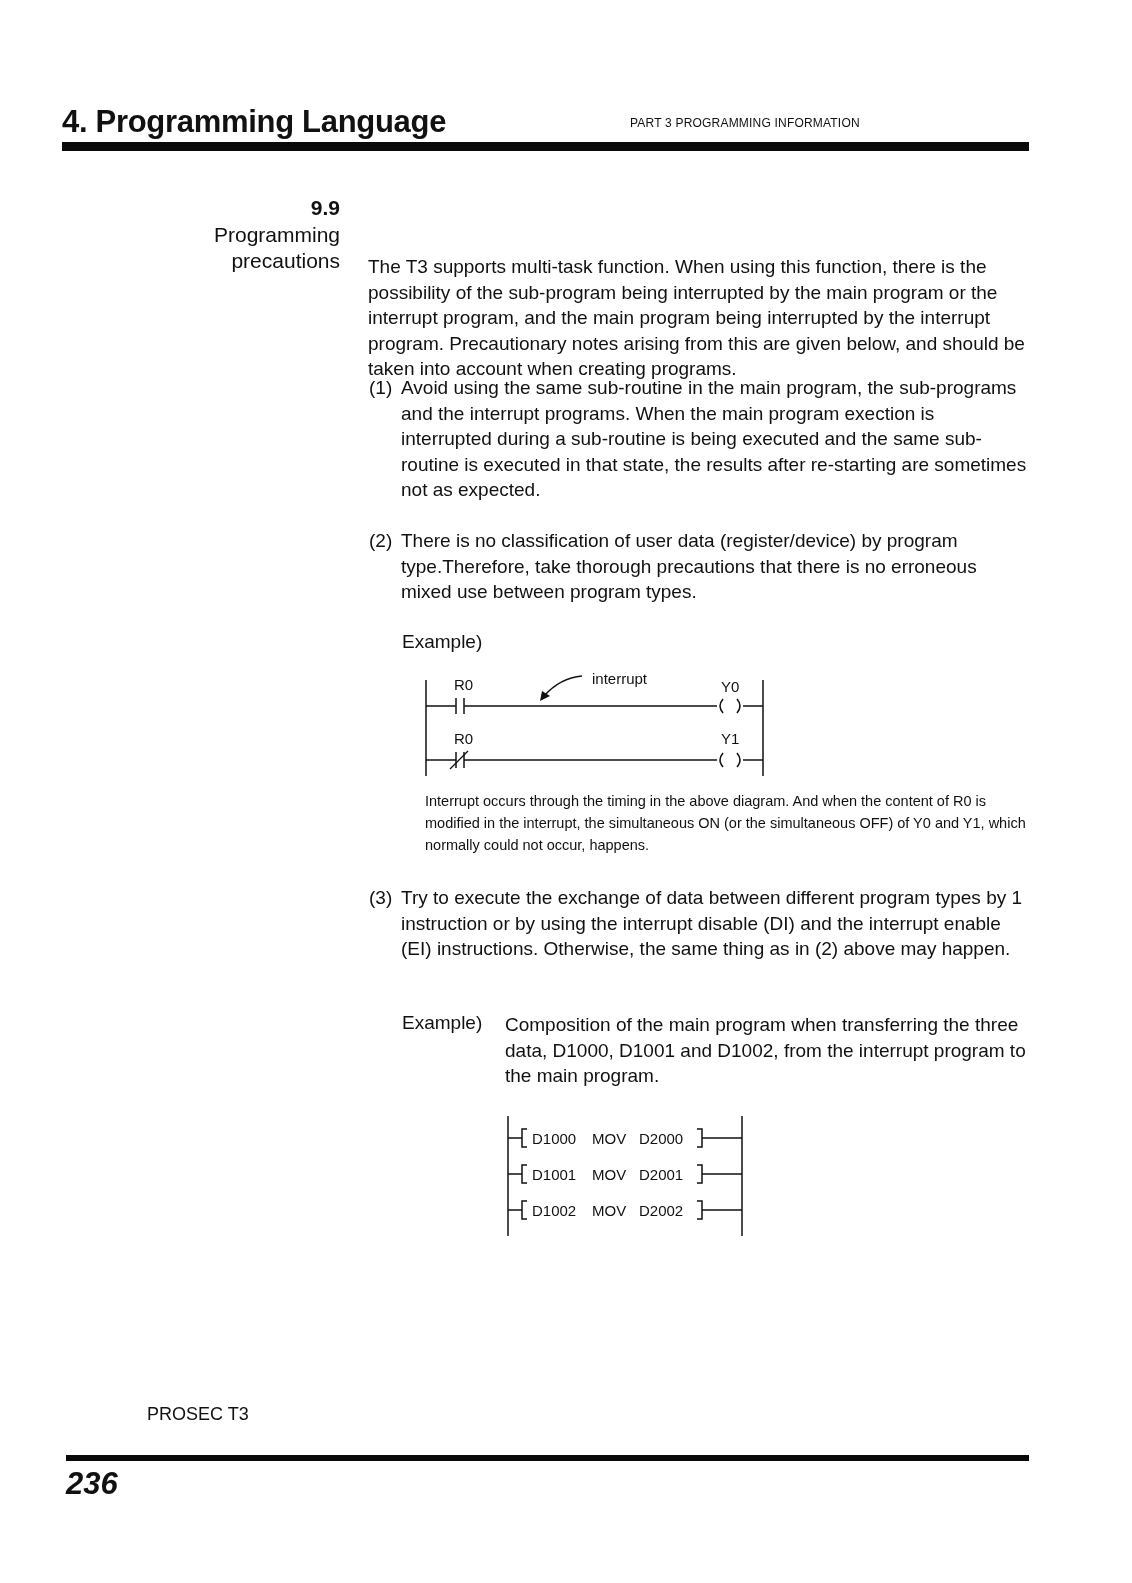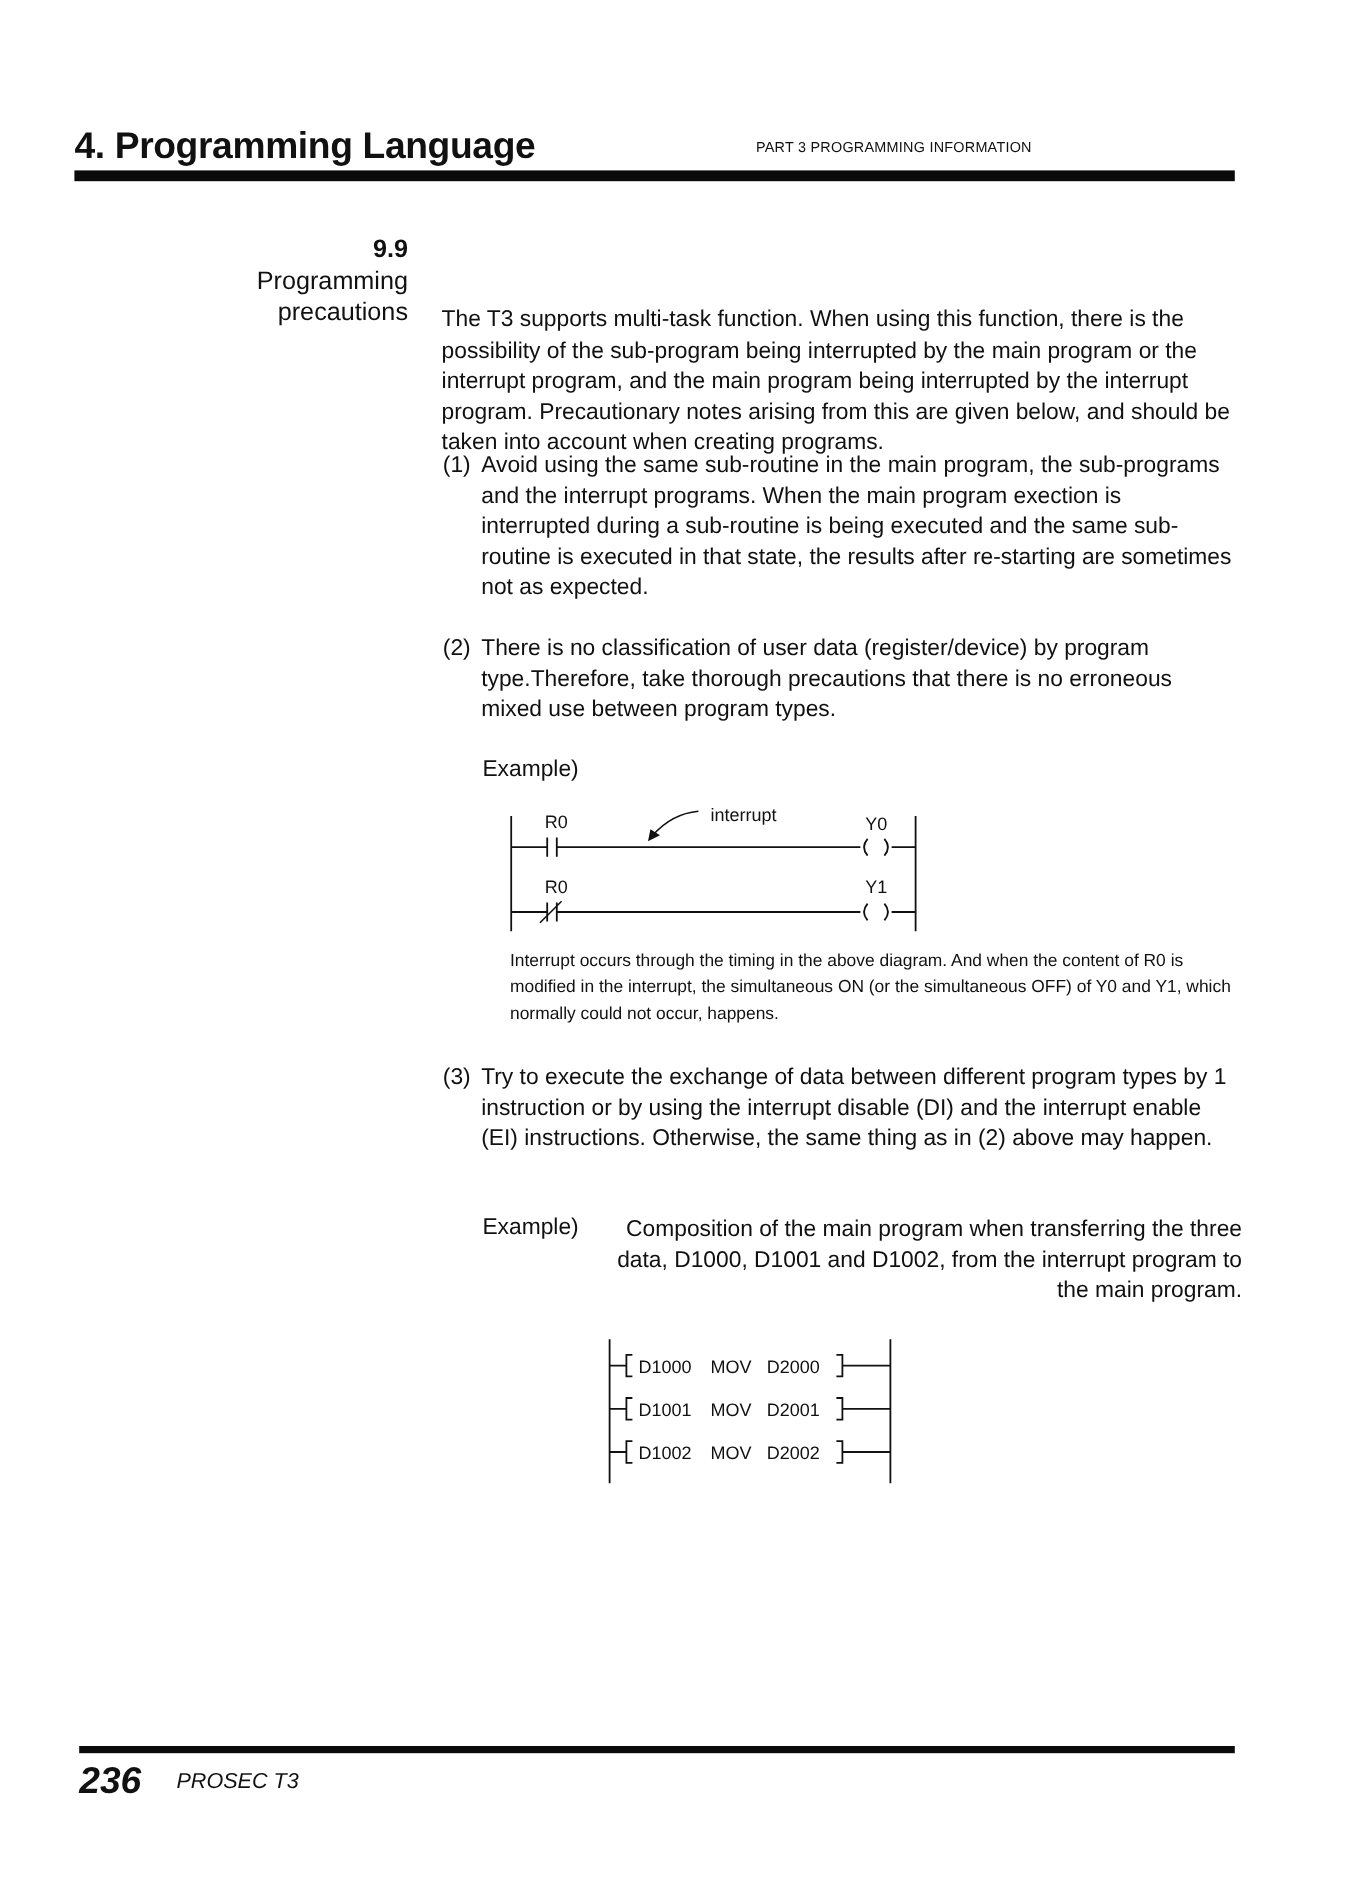--- a/index.html
+++ b/index.html
@@ -10,35 +10,35 @@
   .abs { position: absolute; }
   .header-title {
     left: 62px; top: 104px; font-size: 31px; font-weight: bold; letter-spacing: -0.3px;
   }
   .header-part {
     left: 606px; top: 116px; font-size: 12px; letter-spacing: 0.2px; white-space: nowrap; margin-left: 24px;
   }
   .header-rule { left: 62px; top: 142px; width: 967px; height: 9px; background: #0a0a0a; }
   .footer-rule { left: 66px; top: 1455px; width: 963px; height: 6px; background: #0a0a0a; }
   .footer-num { left: 66px; top: 1466px; font-size: 31px; font-weight: bold; font-style: italic; }
-  .footer-prod { left: 147px; top: 1474px; font-size: 18px; font-style: italic; }
+  .footer-prod { left: 147px; top: 1404px; font-size: 18px; }
 
   .sec-num { left: 200px; width: 140px; top: 196px; text-align: right; font-size: 21px; font-weight: bold; }
   .sec-title { left: 150px; width: 190px; top: 222px; text-align: right; font-size: 21px; font-weight: normal; line-height: 26px; }
 
   .para { font-size: 19px; line-height: 25.5px; }
   .intro { left: 368px; top: 222px; width: 670px; margin-top: 32px; }
   .item { left: 369px; width: 660px; }
   .item .num { position: absolute; left: 0; top: 0; }
   .item .txt { margin-left: 32px; }
   .ex-label { font-size: 19px; }
   .note { left: 425px; top: 790px; width: 610px; font-size: 14.5px; line-height: 22px; }
 
   .ex2-label { left: 402px; top: 1012px; font-size: 19px; }
-  .ex2-text { left: 505px; top: 1012px; width: 530px; font-size: 19px; line-height: 25.5px; text-align: right; }
+  .ex2-text { left: 505px; top: 1012px; width: 530px; font-size: 19px; line-height: 25.5px; }
 
   svg text { font-family: "Liberation Sans", sans-serif; fill: #111111; }
 </style>
 </head>
 <body>
 
 <div class="abs header-title">4. Programming Language</div>
 <div class="abs header-part">PART 3  PROGRAMMING  INFORMATION</div>
 <div class="abs header-rule"></div>
 

